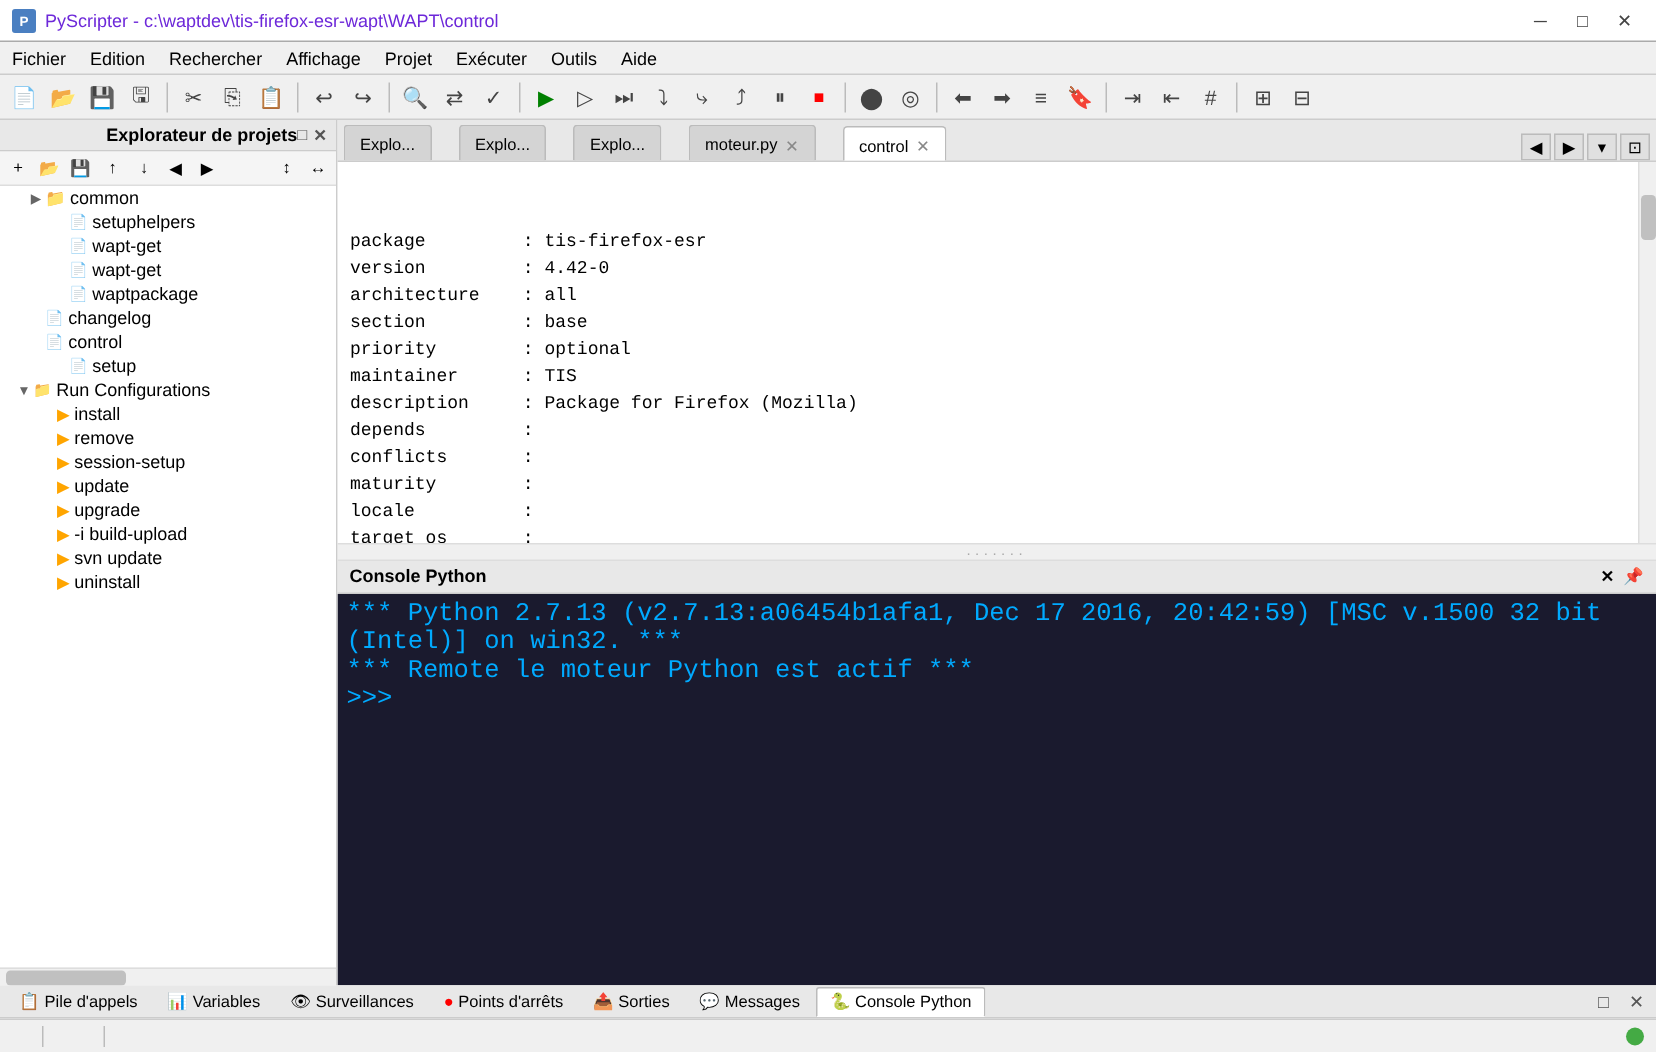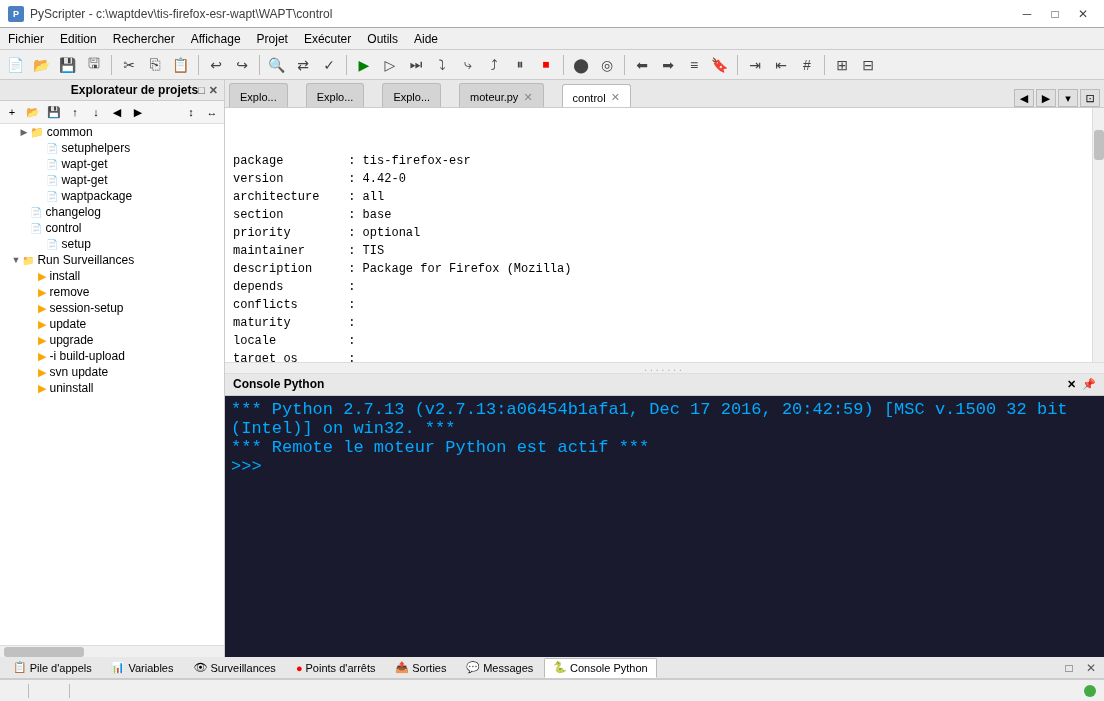--- a/index.html
+++ b/index.html
@@ -2,21 +2,21 @@
 <html><head>
   <meta charset="utf-8">
   <style>
     * { box-sizing: border-box; margin: 0; padding: 0; }
     body { font-family: 'Segoe UI', Tahoma, sans-serif; font-size: 12px; background: #f0f0f0; color: #000; overflow: hidden; width: 1104px; height: 701px; }
 
     
     #title-bar { background: #fff; border-bottom: 1px solid #aaa; display: flex; align-items: center; justify-content: space-between; height: 28px; padding: 0 8px; }
     #title-bar-left { display: flex; align-items: center; gap: 6px; }
     #title-bar-left .app-icon { width: 16px; height: 16px; background: #4a7fc1; border-radius: 2px; display: flex; align-items: center; justify-content: center; color: white; font-size: 9px; font-weight: bold; }
-    #title-text { font-size: 12px; color: #404040; }
+    #title-text { font-size: 12px; color: #6d28d9; }
     #title-bar-right { display: flex; gap: 2px; }
     .title-btn { width: 26px; height: 20px; border: none; background: transparent; cursor: pointer; font-size: 12px; display: flex; align-items: center; justify-content: center; color: #444; }
 
     
     #menu-bar { background: #f0f0f0; border-bottom: 1px solid #ccc; display: flex; height: 22px; align-items: center; }
     .menu-item { padding: 2px 8px; cursor: pointer; font-size: 12px; height: 100%; display: flex; align-items: center; }
 
     
     #toolbar { background: #f0f0f0; border-bottom: 1px solid #ccc; display: flex; align-items: center; height: 30px; padding: 2px 4px; gap: 2px; }
     .tb-btn { width: 24px; height: 24px; border: 1px solid transparent; background: transparent; cursor: pointer; display: flex; align-items: center; justify-content: center; font-size: 14px; color: #444; border-radius: 2px; }
@@ -215,21 +215,21 @@
         <div class="tree-item">
           <span class="tree-indent" style="width:32px;"></span>
           <span class="tree-arrow"></span>
           <span class="tree-icon" style="font-size:10px;">📄</span>
           <span>setup</span>
         </div>
         <div class="tree-item">
           <span class="tree-indent" style="width:8px;"></span>
           <span class="tree-arrow">▼</span>
           <span class="tree-icon" style="color:#e8a000;font-size:10px;">📁</span>
-          <span>Run Surveillances</span>
+          <span>Run Configurations</span>
         </div>
         <div class="tree-item">
           <span class="tree-indent" style="width:24px;"></span>
           <span class="tree-arrow"></span>
           <span class="tree-icon" style="color:orange;font-size:11px;">▶</span>
           <span>install</span>
         </div>
         <div class="tree-item">
           <span class="tree-indent" style="width:24px;"></span>
           <span class="tree-arrow"></span>

